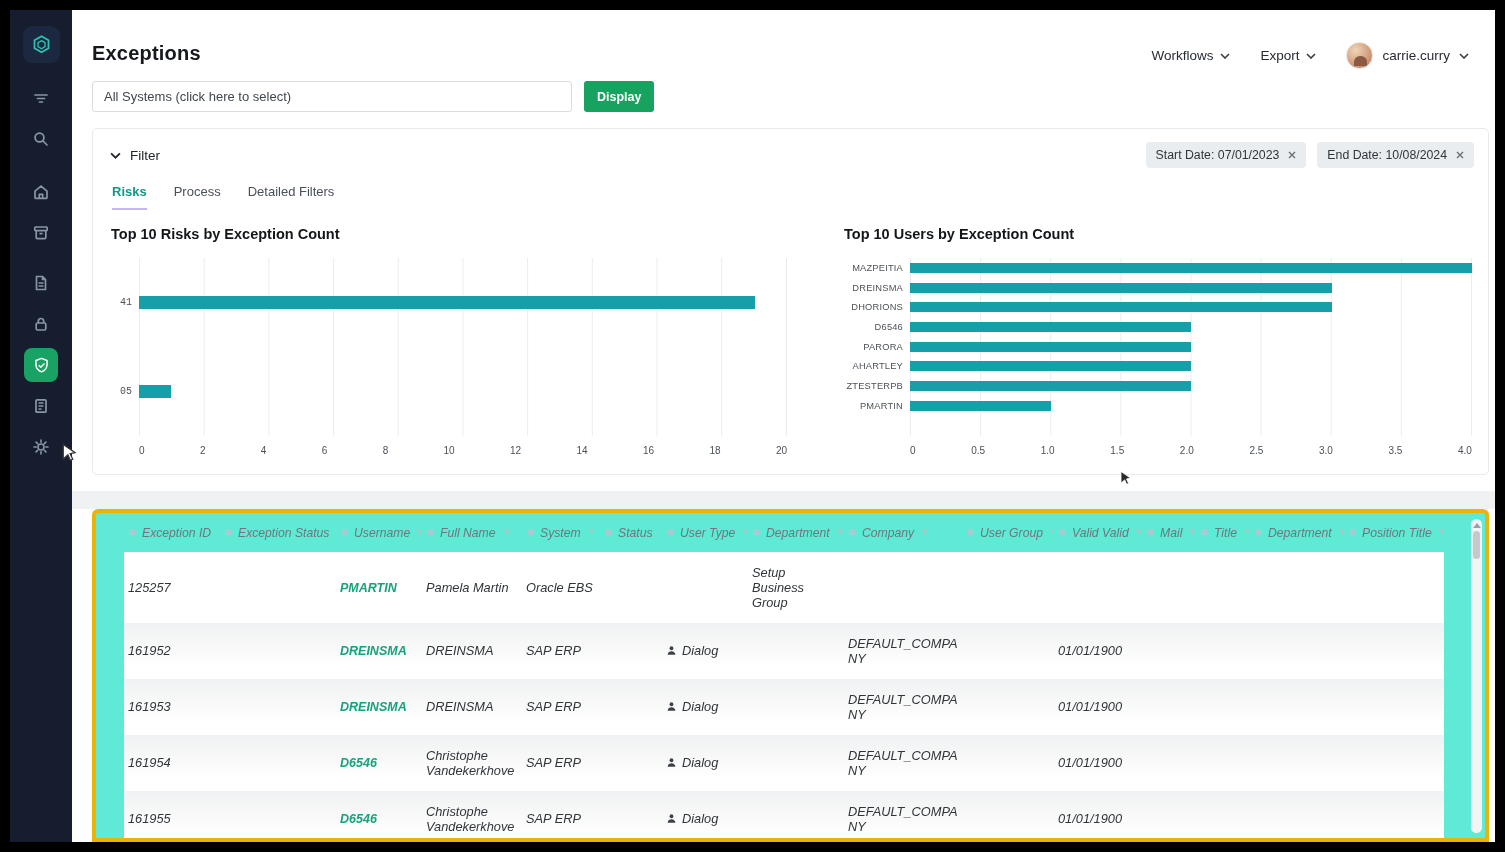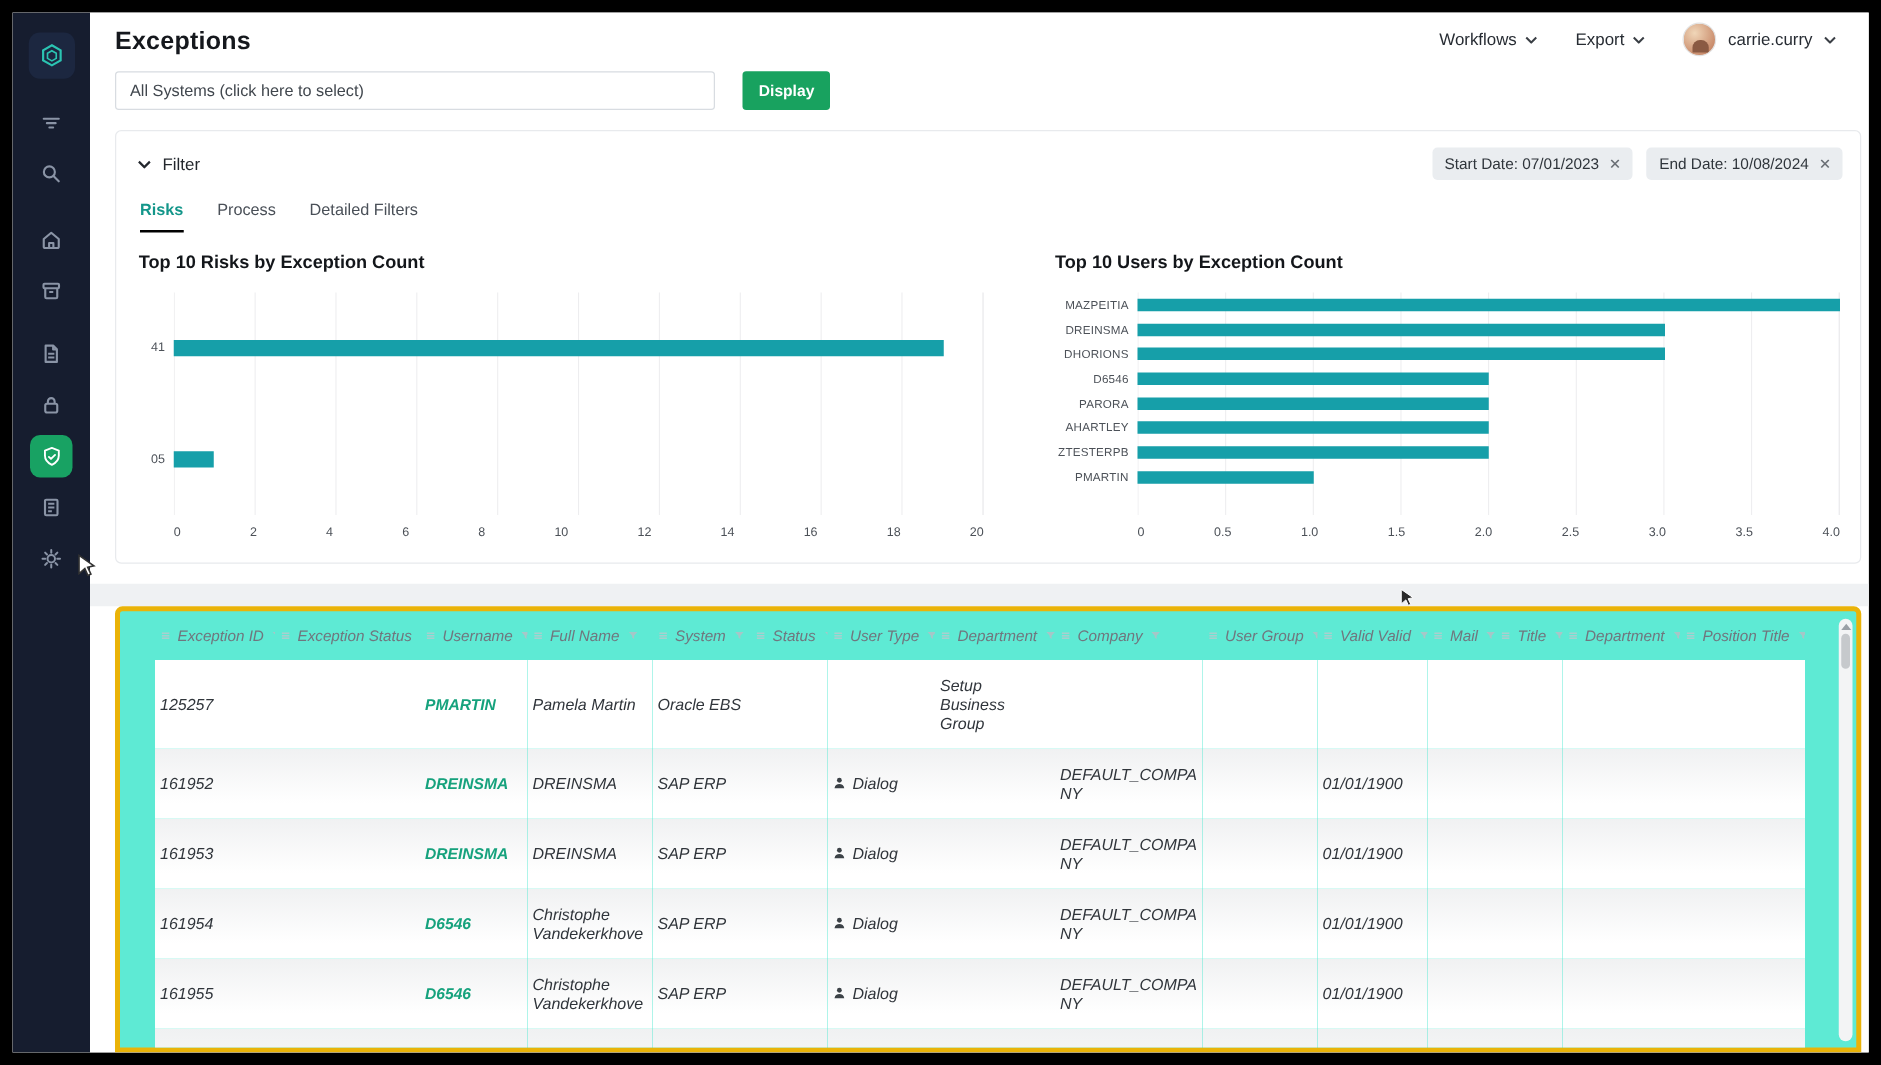--- a/index.html
+++ b/index.html
@@ -13,54 +13,54 @@
   
   .sidebar { width: 62px; background: #161d2f; flex-shrink: 0; display: flex; flex-direction: column; align-items: center; }
   .logo-tile { margin-top: 16px; width: 37px; height: 37px; border-radius: 9px; background: #1c2740; display: flex; align-items: center; justify-content: center; cursor: pointer; }
   .icon-btn { width: 34px; height: 34px; border-radius: 8px; display: flex; align-items: center; justify-content: center; cursor: pointer; }
   .icon-btn svg { display: block; }
   .icon-btn.active { background: #18a263; }
   .mt18 { margin-top: 18px; } .mt7 { margin-top: 7px; } .mt19 { margin-top: 19px; } .mt16 { margin-top: 16px; }
 
   
   .main { flex: 1; display: flex; flex-direction: column; background: #fff; min-width: 0; }
-  .topbar { display: flex; align-items: flex-end; padding: 8px 26px 10px 20px; }
+  .topbar { display: flex; align-items: flex-start; padding: 32px 26px 10px 20px; }
   .page-title { font-size: 20px; font-weight: 700; color: #15181d; letter-spacing: .2px; }
   .top-right { margin-left: auto; display: flex; align-items: center; gap: 30px; }
   .menu-link { display: flex; align-items: center; gap: 7px; font-size: 13.5px; color: #272c33; cursor: pointer; }
   .user-chip { display: flex; align-items: center; gap: 9px; cursor: pointer; }
   .avatar { width: 27px; height: 27px; border-radius: 50%; background: radial-gradient(circle at 35% 30%, #f0d6b8, #c98b6b 75%); border: 1px solid #e2e2e2; position: relative; overflow: hidden; }
   .avatar::after { content: ""; position: absolute; left: 7px; top: 13px; width: 13px; height: 10px; border-radius: 6px 6px 0 0; background: #8a5a43; }
   .user-name { font-size: 13.5px; color: #272c33; }
 
-  .systembar { display: flex; align-items: flex-start; gap: 22px; padding: 2px 26px 14px 20px; }
+  .systembar { display: flex; align-items: flex-start; gap: 12px; padding: 2px 26px 14px 20px; }
   .system-input { width: 480px; height: 31px; border: 1px solid #d8dce1; border-radius: 3px; padding: 0 11px; font-size: 13px; color: #3c4248; font-family: "Liberation Sans", sans-serif; }
   .system-input::placeholder { color: #41474e; opacity: 1; }
   .btn-display { height: 31px; padding: 0 13px; background: #18a25f; color: #fff; border: none; border-radius: 3px; font-size: 12.5px; font-weight: 700; cursor: pointer; font-family: "Liberation Sans", sans-serif; }
 
   
   .filter-card { margin: 2px 6px 0 20px; border: 1px solid #e8eaed; border-radius: 5px; background: #fff; }
   .filter-head { display: flex; align-items: center; padding: 13px 14px 4px 17px; }
   .filter-toggle { display: flex; align-items: center; gap: 9px; font-size: 13.5px; color: #23272d; cursor: pointer; }
   .chips { margin-left: auto; display: flex; gap: 11px; }
   .chip { background: #eaedf0; border-radius: 4px; padding: 6px 10px; font-size: 12.3px; color: #2f353b; display: flex; align-items: center; gap: 9px; }
   .chip-x { cursor: pointer; display: flex; align-items: center; }
 
   .tabs { display: flex; gap: 27px; padding: 12px 0 0 19px; }
   .tab { font-size: 13px; color: #4a5058; padding-bottom: 9px; cursor: pointer; }
-  .tab.active { color: #13968a; font-weight: 700; border-bottom: 2px solid #000000; }
+  .tab.active { color: #13968a; font-weight: 700; border-bottom: 2px solid #c4b5fd; }
 
   
   .charts { display: flex; padding: 16px 16px 18px 18px; gap: 57px; }
   .chart-title { font-size: 14.5px; font-weight: 700; color: #13161a; margin-bottom: 16px; }
   .chart-plot { position: relative; }
   .grid { position: absolute; top: 0; bottom: 0; right: 0; background-image: linear-gradient(to right, #ececee 1px, transparent 1px); border-right: 1px solid #ececee; pointer-events: none; }
   .chart-risks { width: 676px; flex-shrink: 0; }
   .chart-users { flex: 1; min-width: 0; }
-  .chart-risks .chart-plot { height: 178px; }
+  .chart-risks .chart-plot { height: 178px; font-family: Liberation Mono, monospace; }
   .chart-users .chart-plot { height: 178px; }
   .chart-risks .grid { left: 28px; background-size: 10% 100%; }
   .chart-users .grid { left: 66px; background-size: 12.5% 100%; }
   .crow { display: flex; align-items: center; position: relative; }
   .chart-risks .crow { height: 89px; }
   .chart-users .crow { height: 19.7px; }
   .clab { font-size: 10px; color: #4c5158; text-align: right; flex-shrink: 0; }
   .chart-risks .clab { width: 28px; padding-right: 7px; }
   .chart-users .clab { width: 66px; padding-right: 7px; font-size: 9.3px; letter-spacing: .2px; }
   .carea { flex: 1; height: 100%; display: flex; align-items: center; min-width: 0; }

